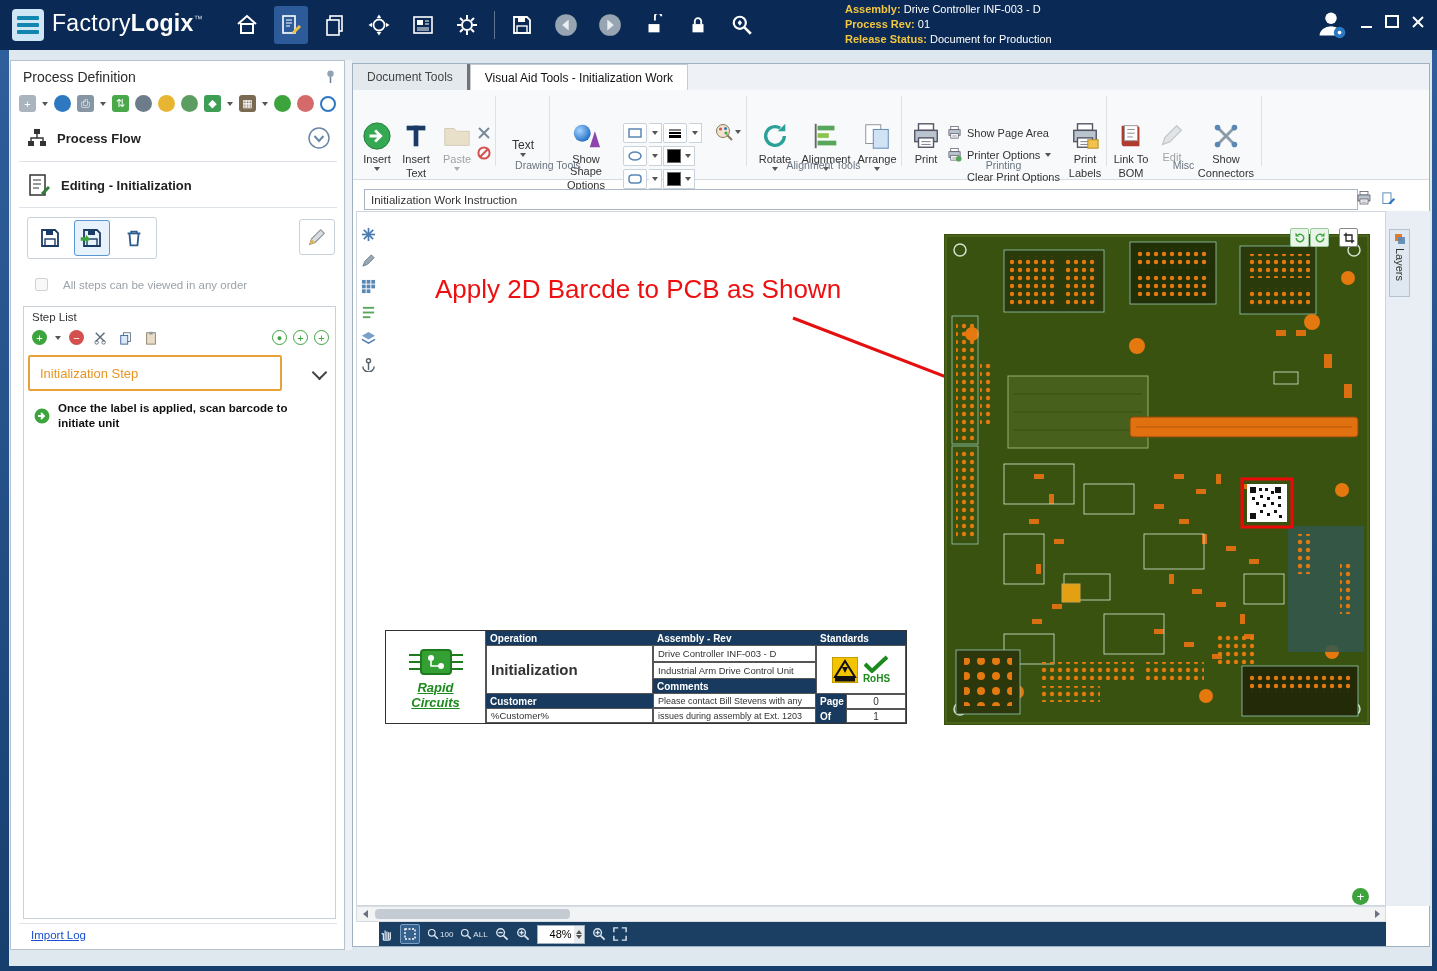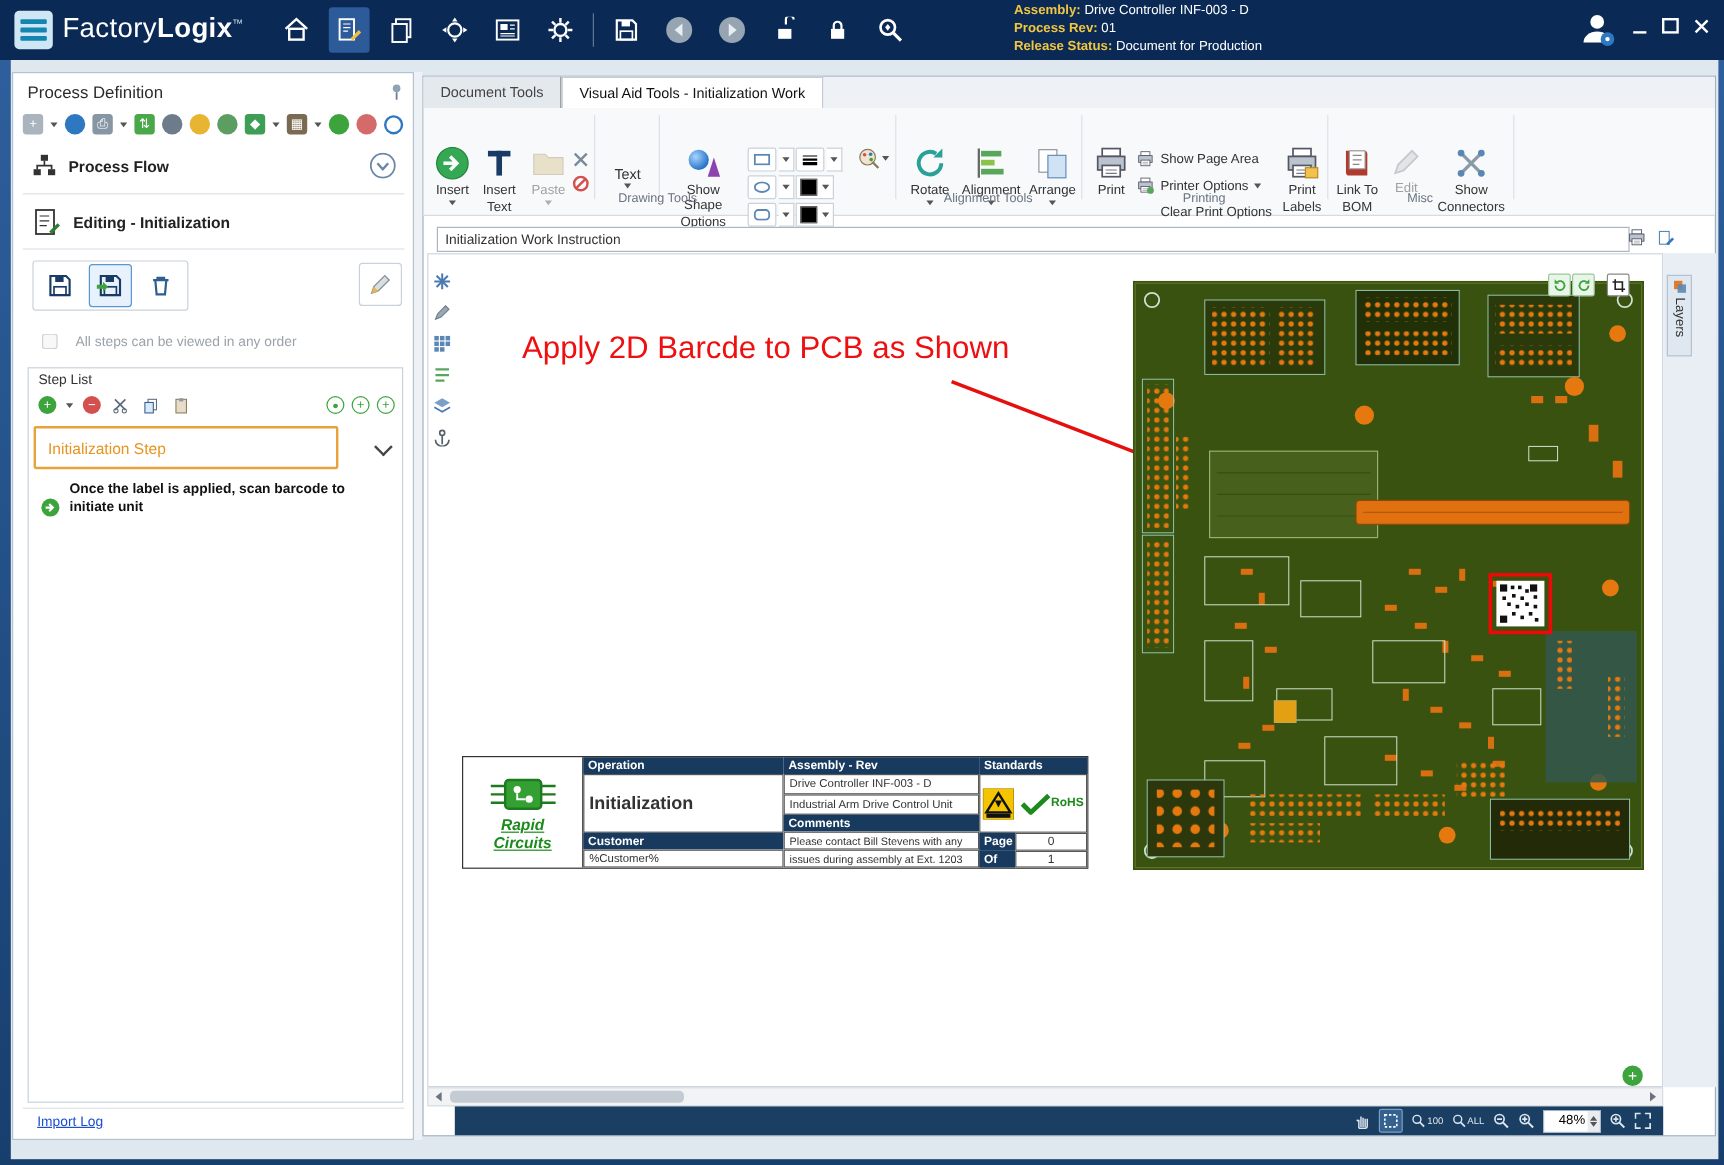--- a/index.html
+++ b/index.html
@@ -44,31 +44,31 @@
   .btn32{width:34px;height:34px;border:1px solid transparent;border-radius:3px;display:flex;align-items:center;justify-content:center;cursor:pointer}
   .btn32.sel{border:1px solid #5a96d2;background:#e8f2fc}
   .btn-group{position:absolute;left:16px;top:156px;display:flex;gap:6px;border:1px solid #c9d2da;border-radius:3px;padding:2px 4px;background:#fff}
   .chk-row{position:absolute;left:20px;top:214px;display:flex;gap:12px;align-items:center;color:#9aa2aa;font-size:11.5px}
   .steplist{position:absolute;left:12px;top:245px;width:313px;height:613px;border:1px solid #c9d2da;box-sizing:border-box;background:#fff}
   .sl-title{position:absolute;left:8px;top:4px;font-size:11.5px;color:#333}
   .sl-toolbar{position:absolute;left:8px;top:22px;width:297px;display:flex;gap:8px;align-items:center}
   .sl-right{margin-left:auto;display:flex;gap:6px}
   .step-sel{position:absolute;left:4px;top:48px;width:254px;height:36px;border:2px solid #e8a23c;border-radius:2px;display:flex;align-items:center;padding-left:10px;box-sizing:border-box;color:#e8941f;font-size:13px;background:#fff;cursor:pointer}
   .chev{width:9px;height:9px;border-right:2px solid #444;border-bottom:2px solid #444;transform:rotate(45deg);display:inline-block;cursor:pointer}
-  .step-note{position:absolute;left:10px;top:94px;width:290px;display:flex;gap:8px;align-items:flex-end}
+  .step-note{position:absolute;left:10px;top:94px;width:290px;display:flex;gap:8px;align-items:center}
   .step-note .txt{font-weight:bold;font-size:11.5px;color:#111;width:240px;line-height:15px}
   .import-log{position:absolute;left:20px;top:868px;color:#1a4fd0;text-decoration:underline;font-size:11.5px;cursor:pointer}
 
   
   .splitter{position:absolute;left:345px;top:60px;width:7px;height:890px;background:#eef2f6}
 
   
   .main-panel{position:absolute;left:352px;top:63px;width:1078px;height:884px;background:#fff;border:1px solid #9fb0c0;box-sizing:border-box}
   .tabstrip{position:absolute;left:0;top:0;width:100%;height:26px;background:#eef1f5;border-bottom:1px solid #c3ccd5;display:flex}
-  .tab{padding:0 14px;display:flex;align-items:center;font-size:12px;color:#444;border-right:1px solid #737373;cursor:pointer;background:#e4e9ee}
+  .tab{padding:0 14px;display:flex;align-items:center;font-size:12px;color:#444;border-right:3px solid #737373;cursor:pointer;background:#e4e9ee}
   .tab.active{background:#fff;border:1px solid #c3ccd5;border-bottom:1px solid #fff;color:#111;margin-bottom:-1px}
   .ribbon{position:absolute;left:0;top:26px;width:100%;height:89px;background:#f7f9fa;border-bottom:1px solid #d4dbe2}
   .rbtn{position:absolute;top:31px;display:flex;flex-direction:column;align-items:center;gap:2px;font-size:11px;color:#333;cursor:pointer;text-align:center;line-height:12px}
   .rbtn.dis{opacity:.45;cursor:default}
   .rsep{position:absolute;top:6px;height:70px;width:1px;background:#dde2e8}
   .rgl{position:absolute;top:69px;font-size:10.5px;color:#6a7480;text-align:center}
   .rstack{position:absolute;left:594px;top:33px;display:flex;flex-direction:column;gap:3px}
   .rstack-item{display:flex;align-items:center;gap:5px;height:19px;font-size:11px;color:#333;cursor:pointer}
   .shape-btn{width:22px;height:18px;display:flex;align-items:center;justify-content:center;border:1px solid #c9d2da;background:#fff;border-radius:2px;cursor:pointer}
   .mini-dd{width:12px;height:18px;display:flex;align-items:center;justify-content:center;border:1px solid #c9d2da;border-left:none;background:#fff;cursor:pointer}
@@ -97,21 +97,21 @@
   .logo-cell{position:absolute;left:0;top:0;width:100px;height:92px;border-right:1px solid #555;box-sizing:border-box;
              display:flex;flex-direction:column;align-items:center;justify-content:center;gap:1px}
   .logo-txt{color:#1d8a1d;font-weight:bold;font-style:italic;font-size:13px;text-decoration:underline;line-height:14px}
 
   
   .hscroll{position:absolute;left:3px;top:842px;width:1030px;height:16px;background:#f1f3f5;border:1px solid #d7dde3;box-sizing:border-box}
   .hs-arrow{position:absolute;top:0;width:16px;height:14px;display:flex;align-items:center;justify-content:center;cursor:pointer}
   .tri-l{width:0;height:0;border-top:4px solid transparent;border-bottom:4px solid transparent;border-right:5px solid #6a7480}
   .tri-r{width:0;height:0;border-top:4px solid transparent;border-bottom:4px solid transparent;border-left:5px solid #6a7480}
   .hs-thumb{position:absolute;left:18px;top:2px;width:195px;height:10px;background:#c4cbd2;border-radius:4px;cursor:pointer}
-  .statusbar{position:absolute;left:26px;top:858px;width:1007px;height:24px;background:#1b3e63;display:flex;align-items:center;justify-content:flex-end;gap:7px;padding-right:10px;box-sizing:border-box}
+  .statusbar{position:absolute;left:26px;top:858px;width:1007px;height:24px;background:#1b3e63;display:flex;align-items:center;gap:7px;padding-right:10px;box-sizing:border-box}
   .sb-ic{height:18px;display:flex;align-items:center;justify-content:center;color:#dce6f0;font-size:8px;cursor:pointer;gap:1px}
   .sb-ic.active{background:#35618f;border:1px solid #7aa0c4;border-radius:2px;padding:0 2px}
   .zoom-box{display:flex;align-items:center;background:#fff;height:17px;border:1px solid #9fb0c0}
   .zoom-input{width:32px;height:15px;border:none;font-size:11px;text-align:right;padding-right:2px;font-family:"Liberation Sans",sans-serif}
   .spin{display:flex;flex-direction:column;gap:1px;padding:0 2px;background:#e8ecf0;height:100%;justify-content:center}
   .spin i{width:0;height:0;border-left:3px solid transparent;border-right:3px solid transparent;display:block}
   .spin .up{border-bottom:4px solid #555}.spin .dn{border-top:4px solid #555}
 
   .layers-tab{position:absolute;left:1036px;top:165px;width:21px;height:68px;background:#dfe8f0;border:1px solid #b6c2ce;box-sizing:border-box;
               display:flex;flex-direction:column;align-items:center;padding-top:3px;gap:3px;cursor:pointer}
@@ -915,21 +915,21 @@
       <div class="wl-hdr" style="left:267px;top:48px;width:163px;height:14px">Comments</div>
       <div class="wl-cell" style="left:430px;top:14px;width:90px;height:49px;gap:5px;justify-content:center;padding-left:0">
         <span>
           <svg width="26" height="26" viewBox="0 0 26 26">
               <rect width="26" height="26" fill="#f5c400" stroke="#9a7b00"></rect>
               <path d="M13 4 L23 20 H3 Z" fill="none" stroke="#111" stroke-width="2"></path>
               <path d="M10 10 h6 l-3 6 Z" fill="#111"></path>
               <rect x="3" y="21" width="20" height="3.5" fill="#111"></rect>
             </svg>
         </span>
-        <span style="display:flex;flex-direction:row;align-items:center">
+        <span style="display:flex;flex-direction:column;align-items:center">
           <svg width="26" height="18" viewBox="0 0 26 18">
               <path d="M2 9 L9 16 L24 2" fill="none" stroke="#1d8a1d" stroke-width="4"></path>
             </svg>
           <span style="color:#1d8a1d;font-weight:bold;font-size:10px">RoHS</span>
         </span>
       </div>
       <div class="wl-hdr" style="left:100px;top:63px;width:167px;height:14px">Customer</div>
       <div class="wl-cell" style="left:100px;top:77px;width:167px;height:15px;font-size:9.5px">%Customer%</div>
       <div class="wl-cell" style="left:267px;top:62px;width:163px;height:15px;font-size:9px">Please contact Bill Stevens with any</div>
       <div class="wl-cell" style="left:267px;top:77px;width:163px;height:15px;font-size:9px">issues during assembly at Ext. 1203</div>

